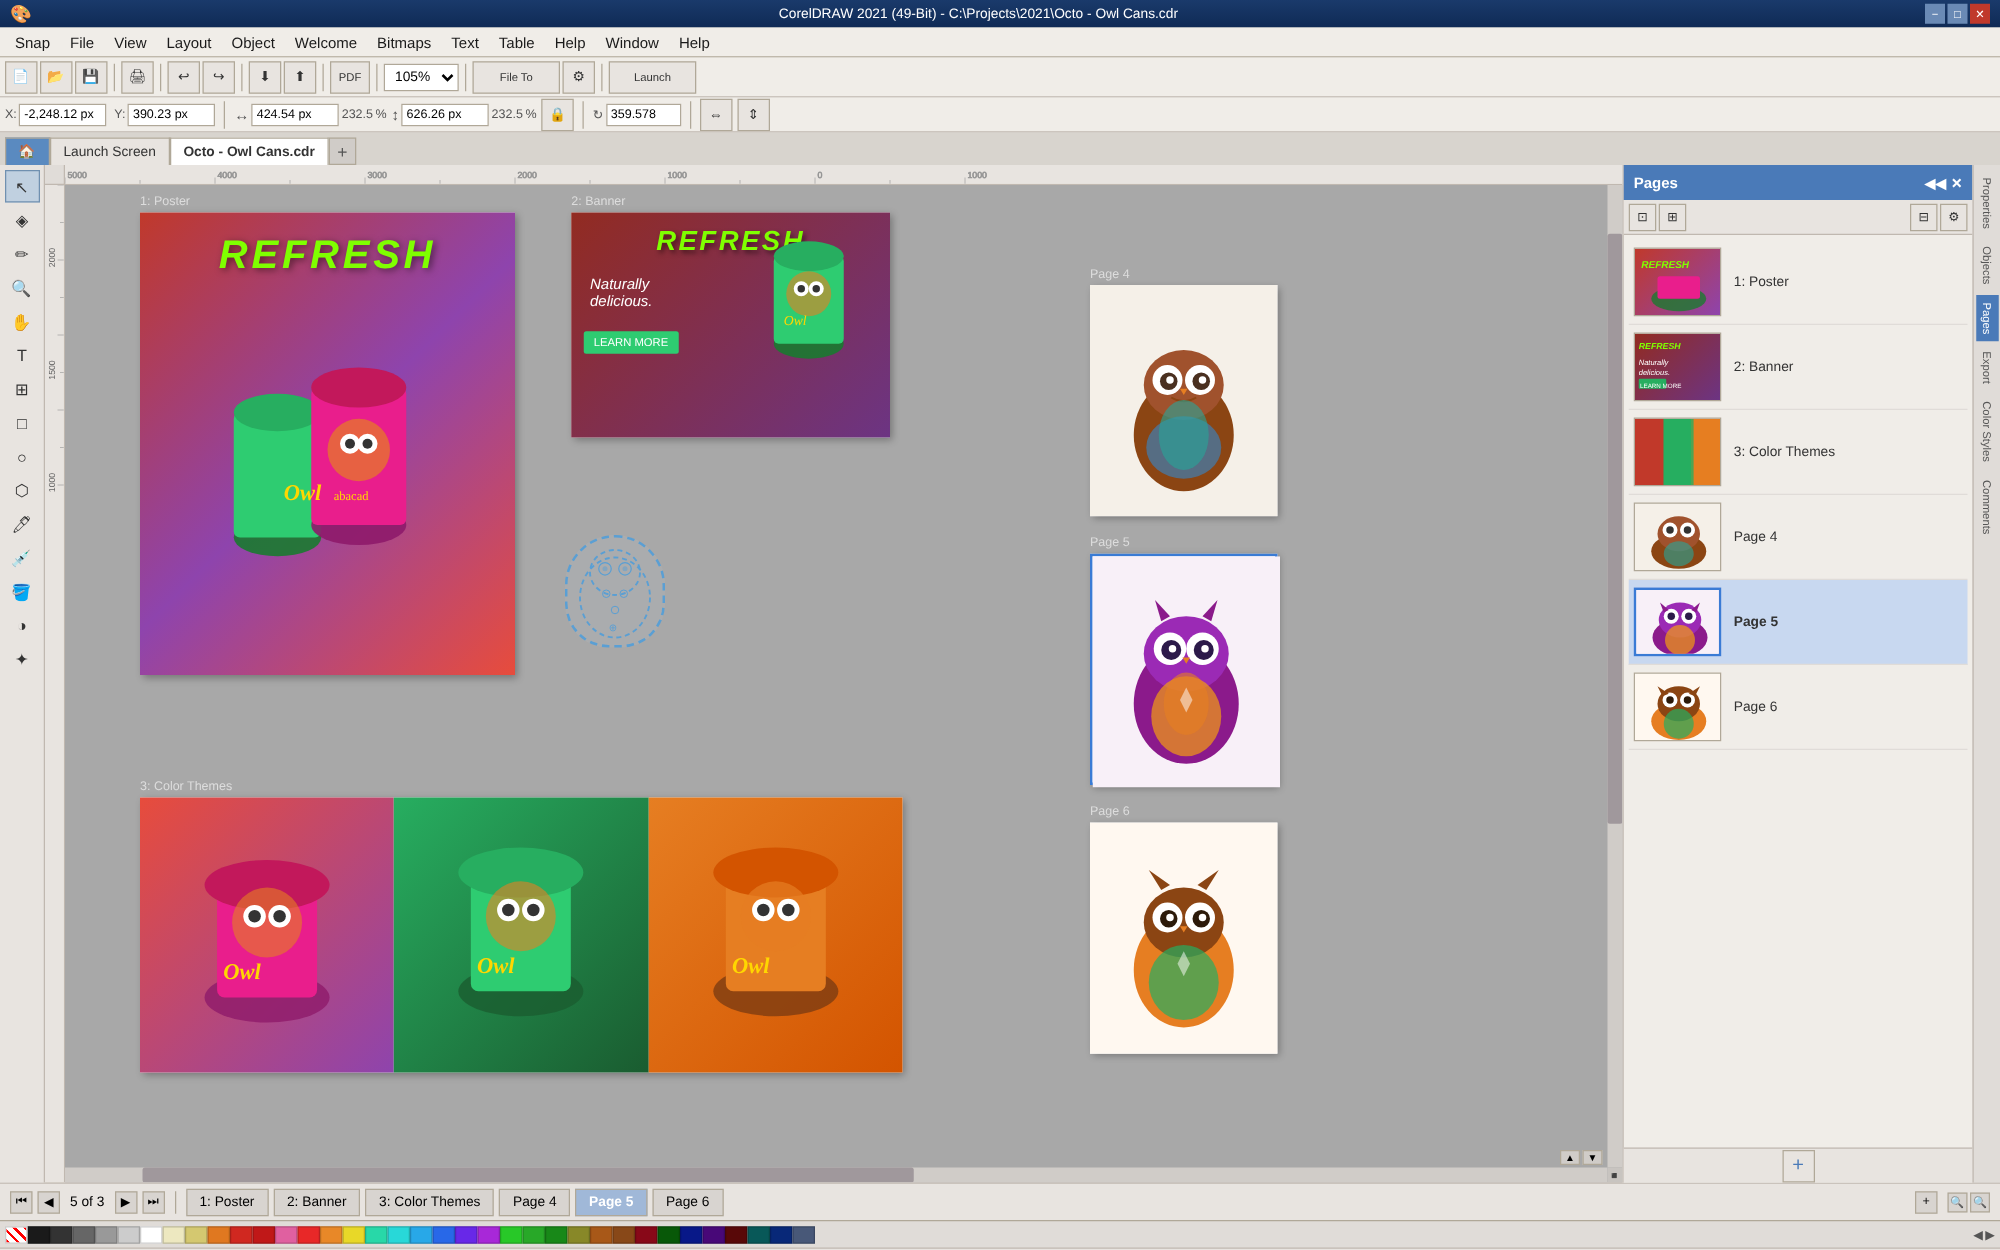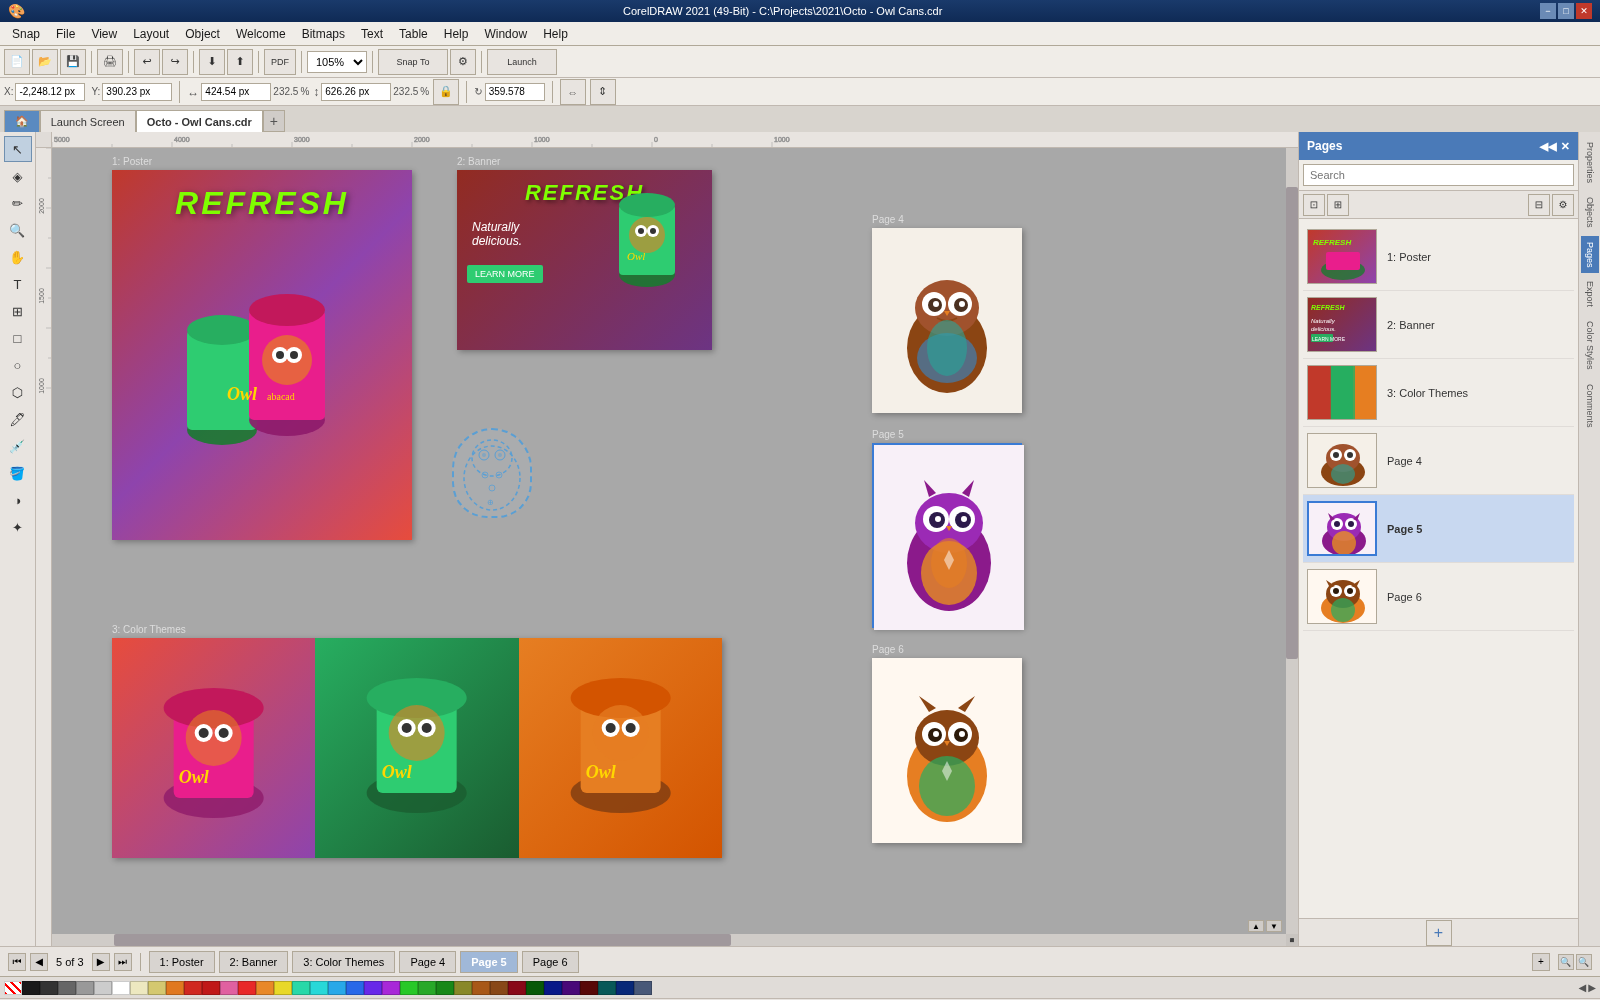--- a/index.html
+++ b/index.html
@@ -449,21 +449,21 @@
 
   <select class="tb-combo">
     <option>105%</option>
     <option>50%</option>
     <option>75%</option>
     <option>100%</option>
     <option>150%</option>
     <option>200%</option>
   </select>
   <div class="tb-sep"></div>
-  <div class="tb-btn" style="width:70px;font-size:9px;">Snap To</div>
+  <div class="tb-btn" style="width:70px;font-size:9px;">File To</div>
   <div class="tb-btn">⚙</div>
   <div class="tb-sep"></div>
   <div class="tb-btn" style="width:70px;font-size:9px;display:flex;gap:2px;">Launch</div>
 </div>
 
 <div id="toolbar2">
   <div class="prop-field">
     <span class="prop-label">X:</span>
     <input class="prop-input" value="-2,248.12 px" style="">
     <span class="prop-label"></span>
@@ -779,23 +779,20 @@
 
   <div id="right-panel">
     <div id="pages-header">
       <span>Pages</span>
       <div class="header-controls">
         <span class="hc-btn">◀◀</span>
         <span class="hc-btn">✕</span>
       </div>
     </div>
 
-    <div id="pages-search">
-      <input type="text" placeholder="Search" style="">
-    </div>
 
     <div id="pages-toolbar">
       <div class="tb-btn" style="width:22px;height:22px;font-size:10px;">⊡</div>
       <div class="tb-btn" style="width:22px;height:22px;font-size:10px;">⊞</div>
       <div style="margin-left:auto; display:flex; gap:2px;">
         <div class="tb-btn" style="width:22px;height:22px;font-size:10px;">⊟</div>
         <div class="tb-btn" style="width:22px;height:22px;font-size:10px;">⚙</div>
       </div>
     </div>
 

